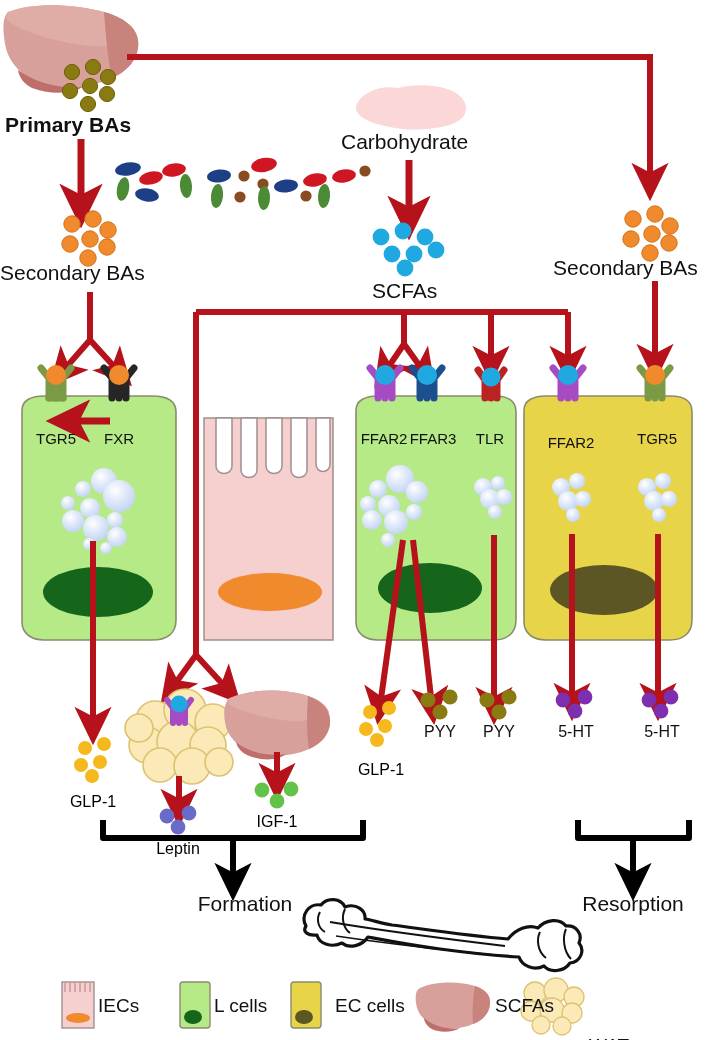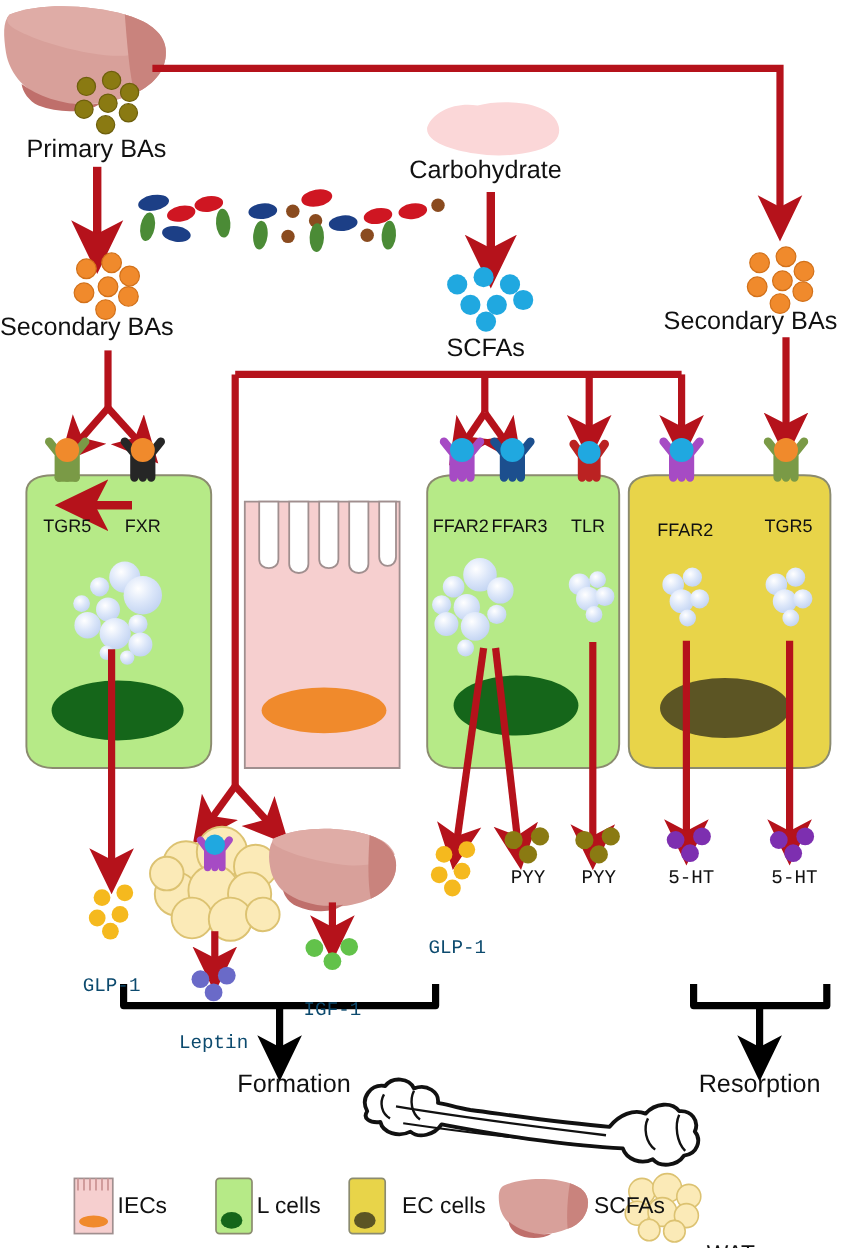--- a/index.html
+++ b/index.html
@@ -2,23 +2,23 @@
 <html><head>
 <meta charset="utf-8">
 <style>
   html,body{margin:0;padding:0;background:#ffffff;}
   body{width:706px;height:1040px;position:relative;overflow:hidden;
        font-family:"Liberation Sans","DejaVu Sans",sans-serif;}
   #stage{position:absolute;left:0;top:0;width:706px;height:1040px;}
   #stage svg{position:absolute;left:0;top:0;}
   .lbl{position:absolute;white-space:nowrap;color:#111;}
   .lbl.big{font-size:21px;}
-  .lbl.mid{font-size:16px;font-family:Liberation Mono, monospace;}
+  .lbl.mid{font-size:16px;}
   .lbl.sm{font-size:15px;}
-  .lbl.red{color:#0c4a6e;margin-top:20px;}
+  .lbl.red{color:#000000;}
   .lbl.legend{font-size:19px;}
   .ctr{transform:translateX(-50%);}
 </style>
 </head>
 <body>
 
 <div id="stage">
 
 <svg width="706" height="1040" viewBox="0 0 706 1040">
   <defs>
@@ -438,21 +438,21 @@
       <circle cx="574" cy="997" r="10"></circle>
           <circle cx="531" cy="1011" r="10"></circle>
       <circle cx="552" cy="1010" r="12"></circle>
           <circle cx="572" cy="1013" r="10"></circle>
       <circle cx="541" cy="1025" r="9"></circle>
           <circle cx="562" cy="1026" r="9"></circle>
     </g>
   </g>
 </svg>
 
-<div class="lbl big" style="left:22px;top:113px;">Primary BAs</div>
+<div class="lbl big" style="left:5px;top:113px;font-weight:bold;">Primary BAs</div>
 <div class="lbl big" style="left:0px;top:261px;">Secondary BAs</div>
 <div class="lbl big" style="left:341px;top:130px;">Carbohydrate</div>
 <div class="lbl big" style="left:372px;top:279px;">SCFAs</div>
 <div class="lbl big" style="left:553px;top:256px;">Secondary BAs</div>
 
 <div class="lbl sm ctr" style="left:56px;top:430px;">TGR5</div>
 <div class="lbl sm ctr" style="left:119px;top:430px;">FXR</div>
 <div class="lbl sm ctr" style="left:384px;top:430px;">FFAR2</div>
 <div class="lbl sm ctr" style="left:433px;top:430px;">FFAR3</div>
 <div class="lbl sm ctr" style="left:490px;top:430px;">TLR</div>

